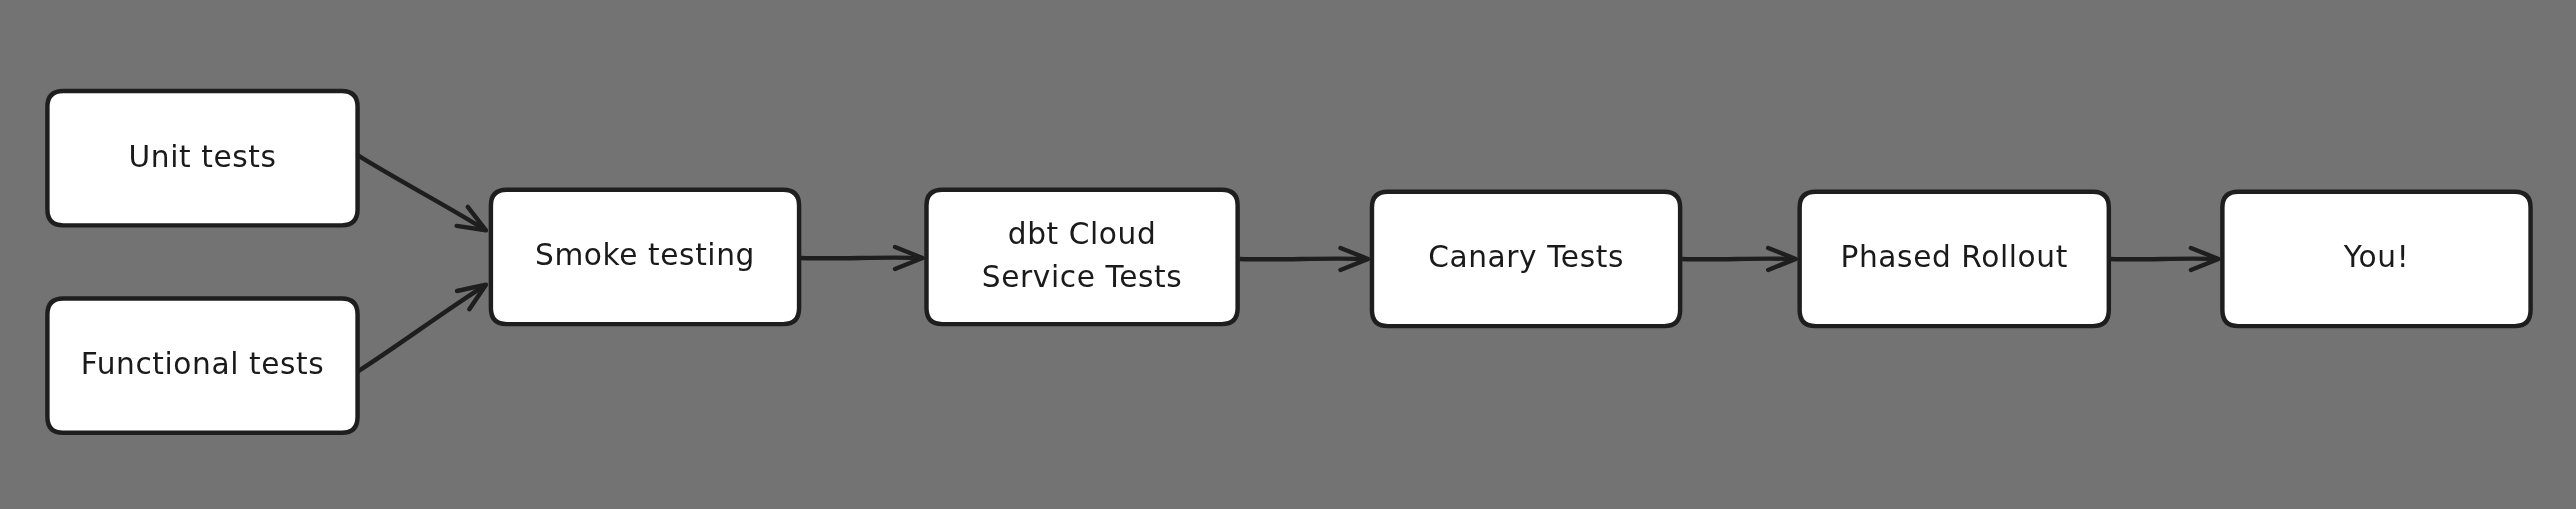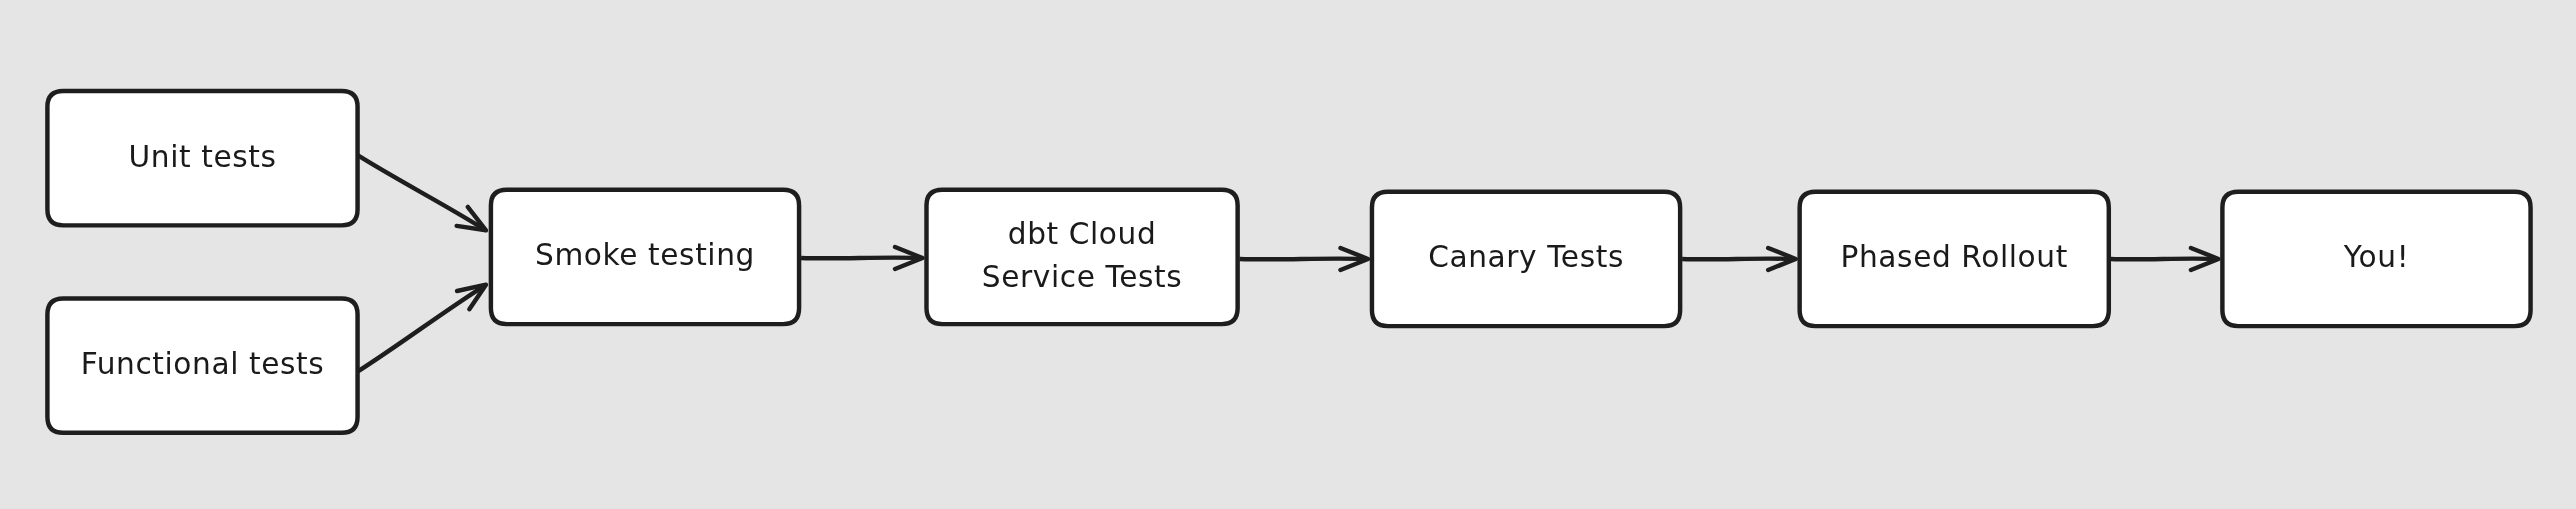--- a/index.html
+++ b/index.html
@@ -11,21 +11,21 @@
   body {
     width: 2576px;
     height: 510px;
     overflow: hidden;
     font-family: "DejaVu Sans", sans-serif;
   }
   #diagram-canvas {
     position: relative;
     width: 2576px;
     height: 510px;
-    background: #e5e5e5;
+    background: #737373;
   }
   svg.flow-svg {
     position: absolute;
     top: 0;
     left: 0;
     width: 2576px;
     height: 510px;
     display: block;
   }
   .node-rect {

